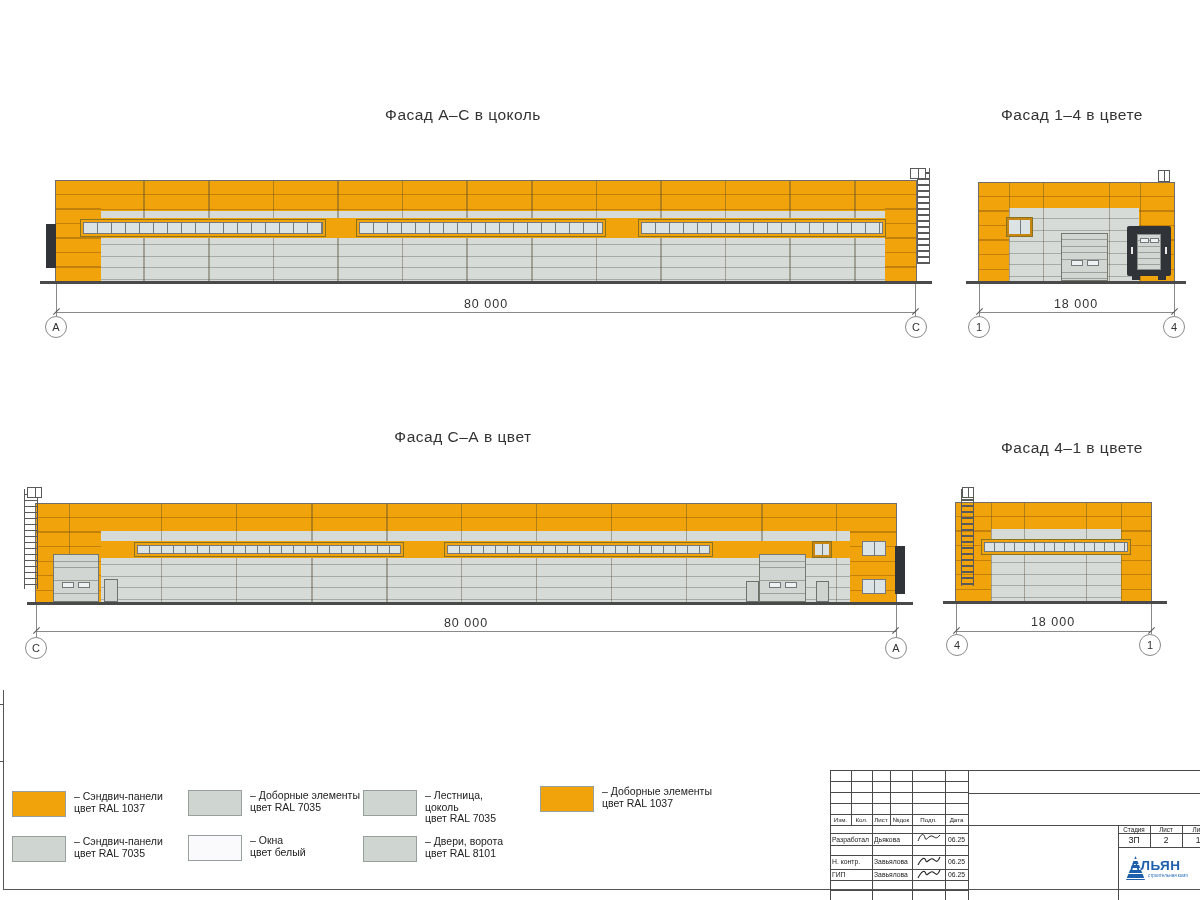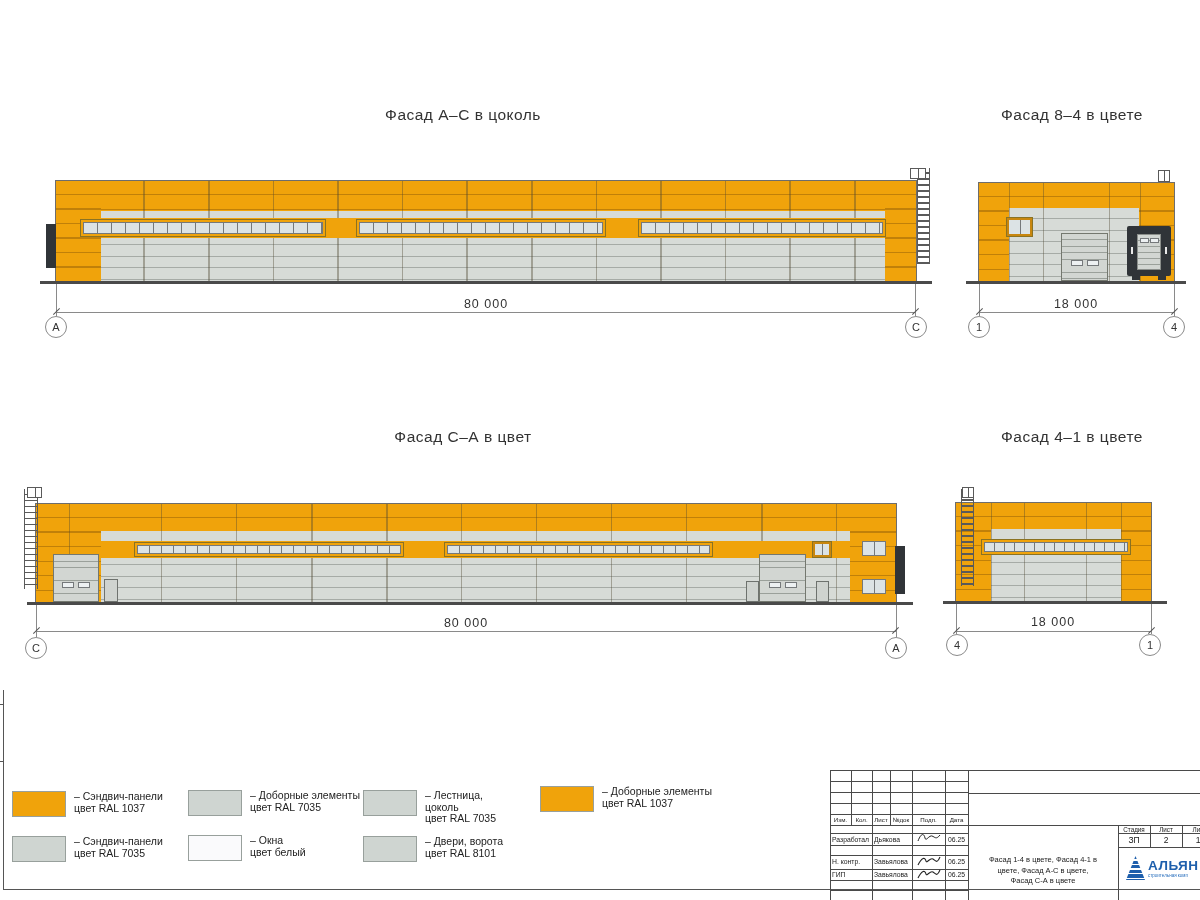--- a/index.html
+++ b/index.html
@@ -87,21 +87,21 @@
 <div class="ground" style="left:40px;top:281px;width:892px"></div>
 <div class="dl" style="left:56px;top:284px;width:1px;height:32px"></div>
 <div class="dl" style="left:915px;top:284px;width:1px;height:32px"></div>
 <div class="dl" style="left:56px;top:312px;width:860px;height:1px"></div>
 <div class="tick" style="left:52px;top:311px"></div>
 <div class="tick" style="left:911px;top:311px"></div>
 <div class="dim-label" style="left:486px;top:297px">80 000</div>
 <div class="marker" style="left:45px;top:316px">А</div>
 <div class="marker" style="left:905px;top:316px">С</div>
 
-<div class="fac-title" style="left:1072px;top:106px">Фасад 8–4 в цвете</div>
+<div class="fac-title" style="left:1072px;top:106px">Фасад 1–4 в цвете</div>
 <div class="draw" style="left:978px;top:182px;width:197px;height:100px">
   <div class="abs oseams" style="left:0;top:0;width:195px;height:98px"></div>
   <div class="abs gseams" style="left:30px;top:25px;width:130px;height:73px"></div>
   <div class="vs" style="left:30px;top:0;height:98px"></div>
   <div class="vs" style="left:64px;top:0;height:98px"></div>
   <div class="vs" style="left:130px;top:0;height:98px"></div>
   <div class="vs" style="left:161px;top:0;height:98px"></div>
   <div class="win2 framed" style="left:28px;top:35px;width:25px;height:18px"></div>
   <div class="sdoor" style="left:82px;top:50px;width:47px;height:48px">
     <div class="dw" style="left:9px;top:26px"></div>
@@ -165,21 +165,21 @@
 <div class="ground" style="left:27px;top:602px;width:886px"></div>
 <div class="dl" style="left:36px;top:605px;width:1px;height:32px"></div>
 <div class="dl" style="left:896px;top:605px;width:1px;height:32px"></div>
 <div class="dl" style="left:36px;top:631px;width:860px;height:1px"></div>
 <div class="tick" style="left:32px;top:630px"></div>
 <div class="tick" style="left:891px;top:630px"></div>
 <div class="dim-label" style="left:466px;top:616px">80 000</div>
 <div class="marker" style="left:25px;top:637px">С</div>
 <div class="marker" style="left:885px;top:637px">А</div>
 
-<div class="fac-title" style="left:1072px;top:428px">Фасад 4–1 в цвете</div>
+<div class="fac-title" style="left:1072px;top:439px">Фасад 4–1 в цвете</div>
 <div class="draw" style="left:955px;top:502px;width:197px;height:100px">
   <div class="abs oseams" style="left:0;top:0;width:195px;height:98px"></div>
   <div class="abs gseams" style="left:35px;top:26px;width:130px;height:72px"></div>
   <div class="vs" style="left:35px;top:0;height:98px"></div>
   <div class="vs" style="left:68px;top:0;height:98px"></div>
   <div class="vs" style="left:130px;top:0;height:98px"></div>
   <div class="vs" style="left:165px;top:0;height:98px"></div>
   <div class="winstrip pw10" style="left:25px;top:36px;width:150px;height:16px">
       <i></i>
     </div>
@@ -285,27 +285,24 @@
   <svg class="abs" style="left:86px;top:85px" width="26" height="12" viewBox="0 0 26 12">
       <path d="M2 10 C6 2 9 2 10 6 C11 9 14 2 17 4 C20 6 21 9 24 2" fill="none" stroke="#222" stroke-width="1.1"></path>
     </svg>
   <div class="st" style="left:2px;top:101px;font-size:6.8px">ГИП</div>
   <div class="st" style="left:44px;top:101px;font-size:6.8px">Завьялова</div>
   <div class="st stc" style="left:115px;top:101px;width:23px;font-size:6.8px">06.25</div>
   <svg class="abs" style="left:86px;top:98px" width="26" height="12" viewBox="0 0 26 12">
       <path d="M2 10 C6 2 9 2 10 6 C11 9 14 2 17 4 C20 6 21 9 24 2" fill="none" stroke="#222" stroke-width="1.1"></path>
     </svg>
 
-  <div class="stamp-title" style="left:141px;top:85px;width:144px">Фасад 1-4 в цвете, Фасад 4-1 в
-цвете, Фасад А-С в цвете,
-Фасад С-А в цвете</div>
 
   <div class="st stc" style="left:288px;top:56px;width:32px;font-size:6.3px">Стадия</div>
   <div class="st stc" style="left:320px;top:56px;width:32px;font-size:6.3px">Лист</div>
   <div class="st stc" style="left:352px;top:56px;width:32px;font-size:6.3px">Лис</div>
   <div class="st stc" style="left:288px;top:65px;width:32px;font-size:8.5px">ЗП</div>
   <div class="st stc" style="left:320px;top:65px;width:32px;font-size:8.5px">2</div>
   <div class="st stc" style="left:352px;top:65px;width:32px;font-size:8.5px">1</div>
 
   <div class="logo-tri" style="left:296px;top:86px;width:19px;height:24px"></div>
-  <div class="logo-text" style="left:318px;top:88px">АЛЬЯН</div>
+  <div class="logo-text" style="left:300px;top:88px">АЛЬЯН</div>
   <div class="logo-sub" style="left:318px;top:103px">строительная комп</div>
 </div>
 
 </body></html>

